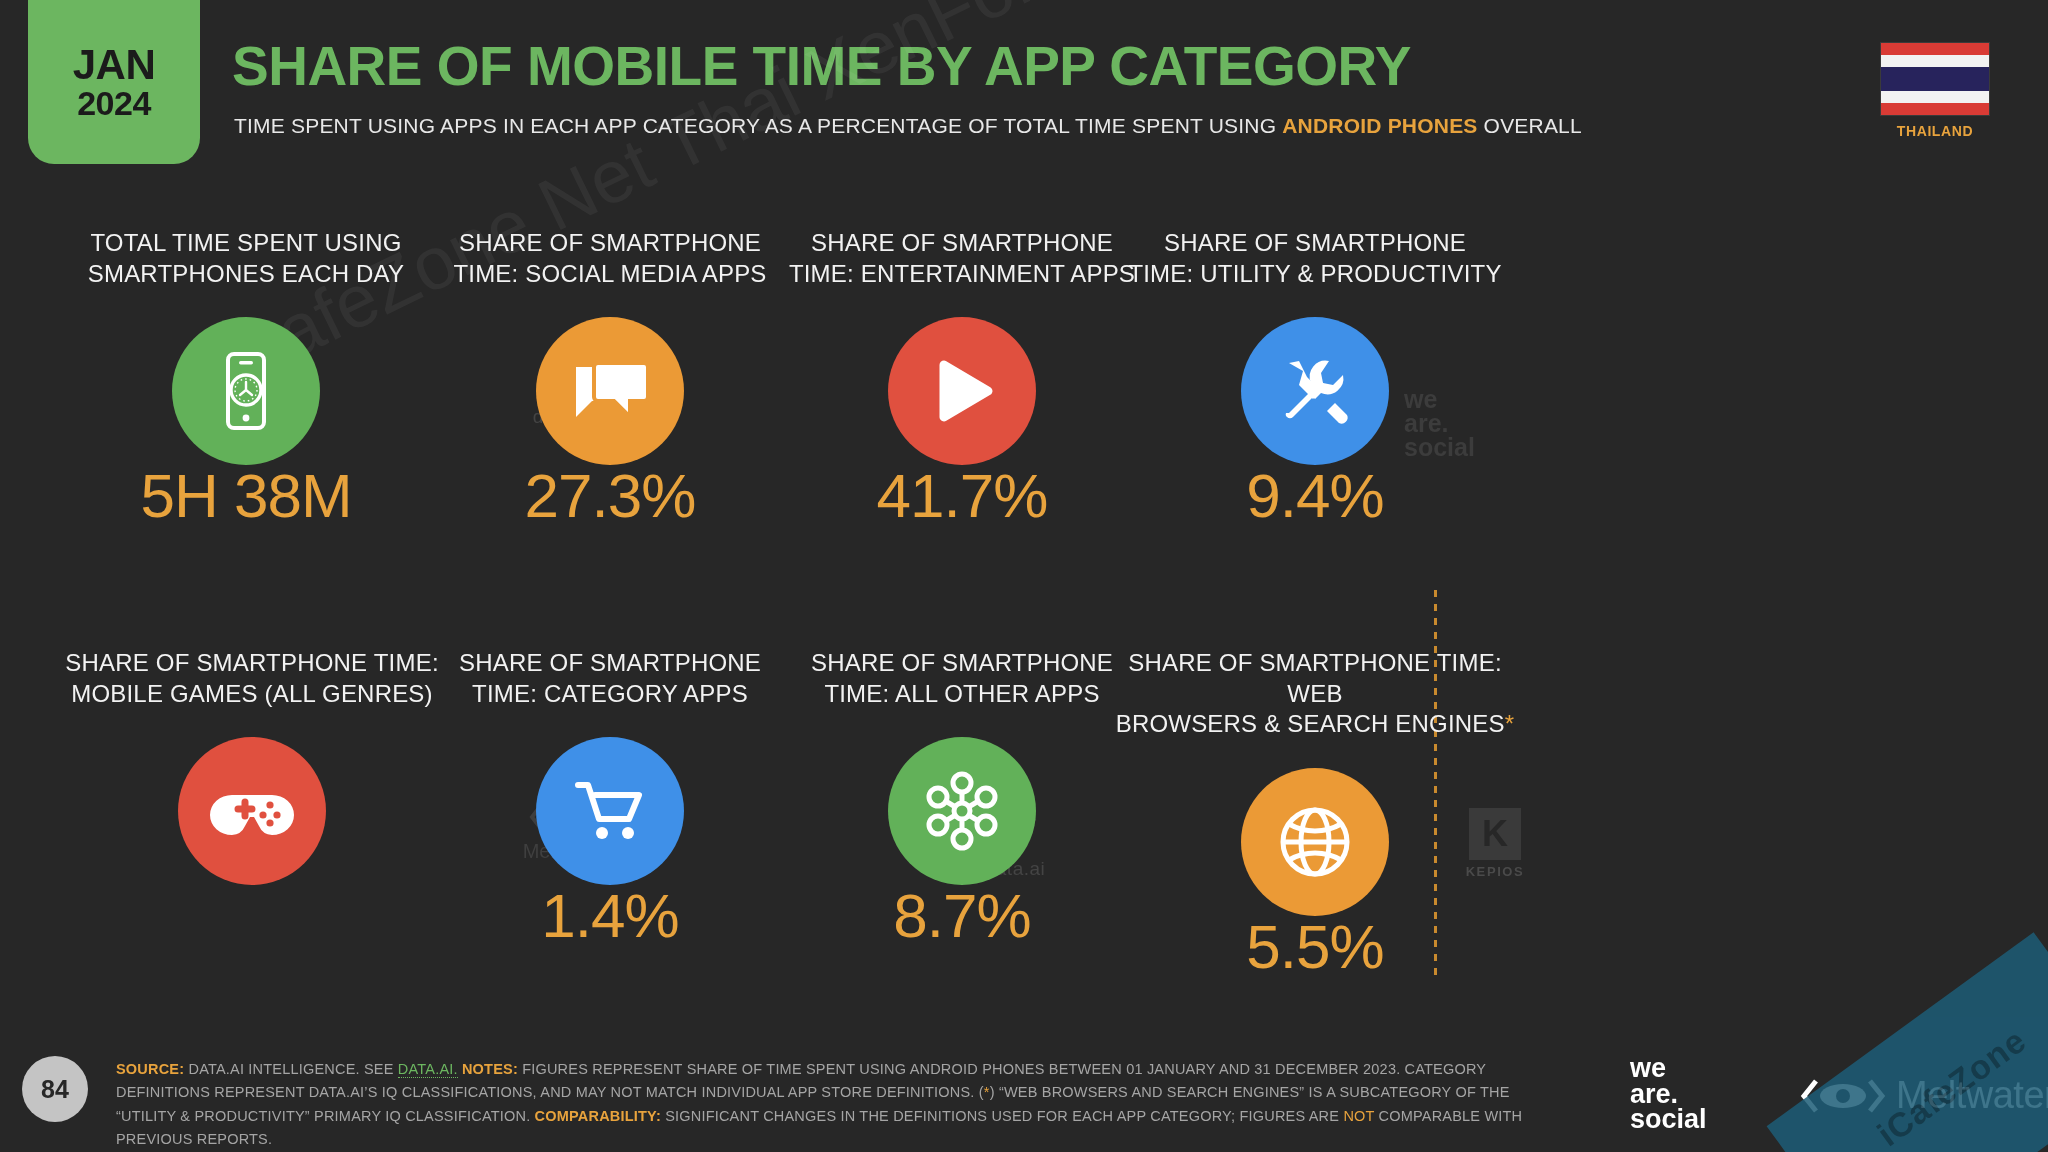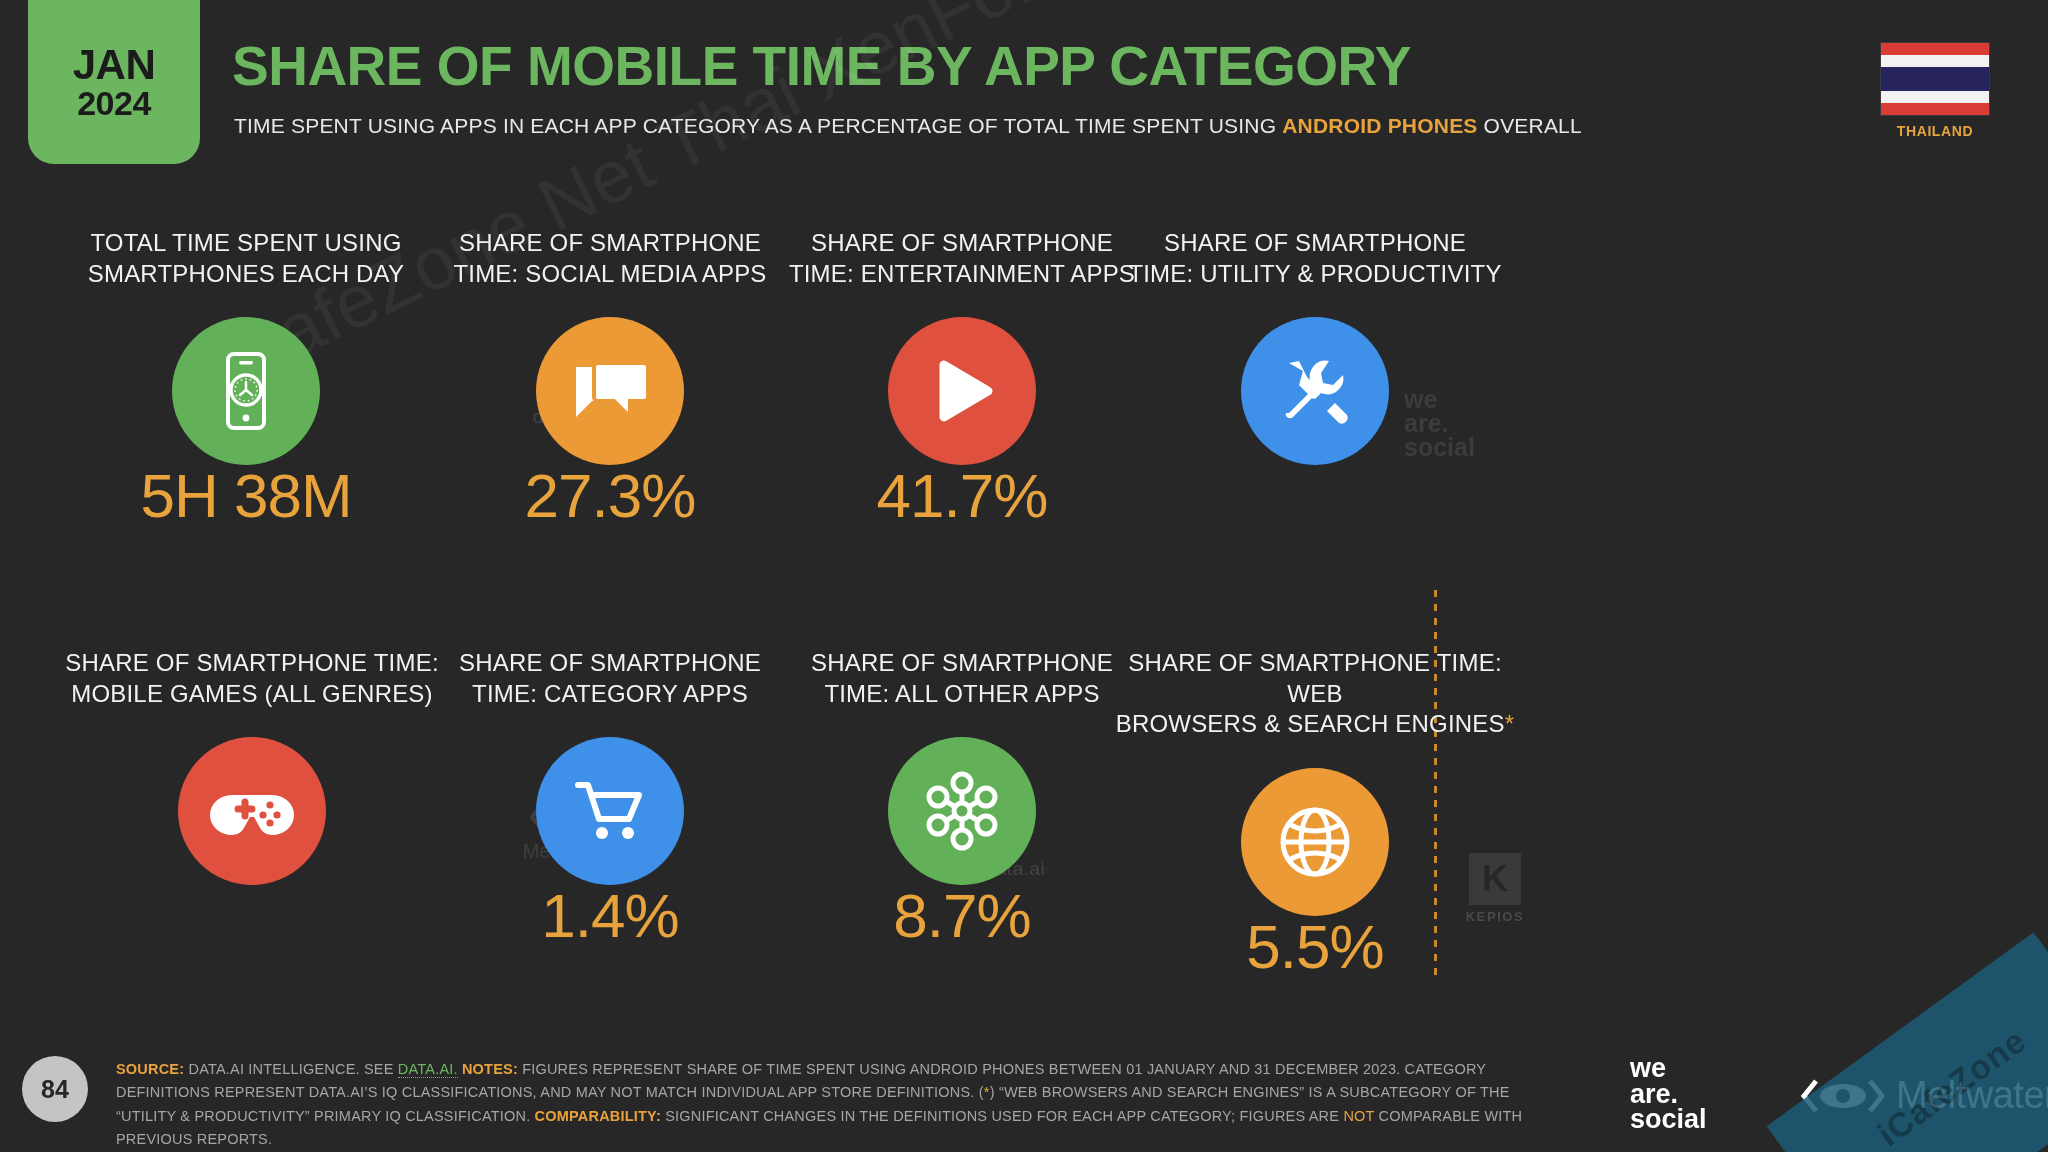--- a/index.html
+++ b/index.html
@@ -187,21 +187,21 @@
   <svg width="54" height="54" viewBox="0 0 60 60">
     <g fill="none" stroke="#3e3e3e" stroke-width="2.4">
       <path d="M30 6 L52 22 L30 54 L8 22 Z"></path>
       <path d="M8 22 L52 22"></path>
         <path d="M30 6 L22 22 L30 54 L38 22 Z"></path>
     </g>
   </svg>
   <div class="wm-txt">data.ai</div>
 </div>
 
-<div class="wm" style="left:1440px; top:808px; width:110px;margin-top:45px;">
+<div class="wm" style="left:1440px; top:808px; width:110px;">
   <div class="wm-kepios-sq">K</div>
   <div class="wm-kepios-lbl">KEPIOS</div>
 </div>
 
 <div id="divider"></div>
 
 <div class="stat" style="left:36px; top:228px;">
   <div class="lbl">
     <div>TOTAL TIME SPENT USING</div>
     <div>SMARTPHONES EACH DAY</div>
@@ -254,20 +254,21 @@
   <div class="circle c-blue">
     <svg width="84" height="84" viewBox="0 0 84 84">
       <g fill="#fff">
         <path d="M16 64 L48 32 L52 36 L20 68 a4 4 0 0 1 -6 0 l-1 -1 a4 4 0 0 1 0 -3 z"></path>
         <path d="M56 12 a16 16 0 0 0 -18 22 l-6 6 l10 10 l6 -6 a16 16 0 0 0 22 -18 l-10 10 l-10 -2 l-2 -10 z"></path>
         <path d="M16 14 L30 22 L26 36 L40 50 L48 42 L34 28 L26 12 Z" transform="translate(0,0)"></path>
         <path d="M62 54 L74 66 a6 6 0 0 1 -8 8 L54 62 Z"></path>
       </g>
     </svg>
   </div>
+  <div class="val">9.4%</div>
 </div>
 
 <div class="stat" style="left:42px; top:648px;">
   <div class="lbl">
     <div>SHARE OF SMARTPHONE TIME:</div>
     <div>MOBILE GAMES (ALL GENRES)</div>
   </div>
   <div class="circle c-red">
     <svg width="88" height="88" viewBox="0 0 88 88">
       <path d="M24 28 h40 a22 20 0 0 1 0 40 a15 15 0 0 1 -13 -9 l-5 -9 h-4 l-5 9 a15 15 0 0 1 -13 9 a22 20 0 0 1 0 -40 z" fill="#fff"></path>

